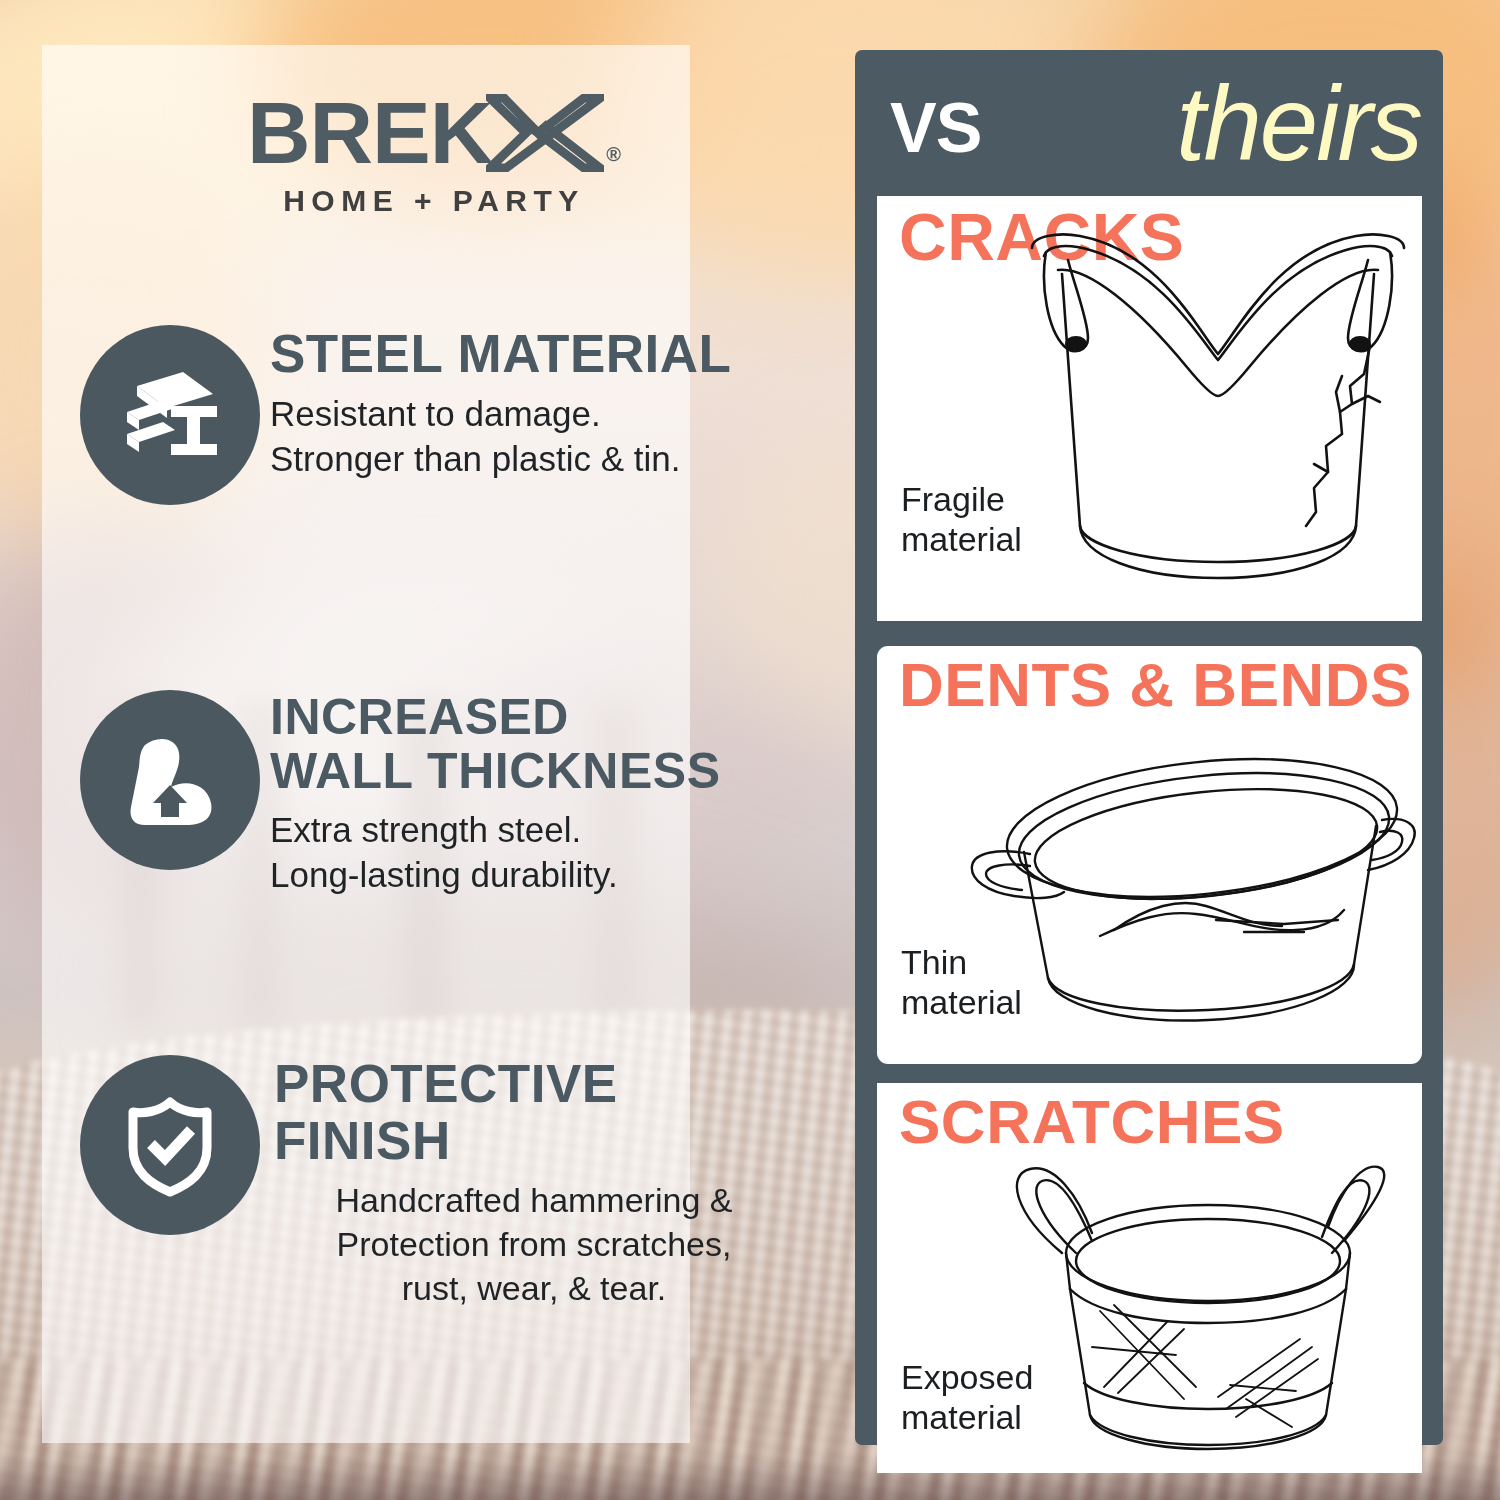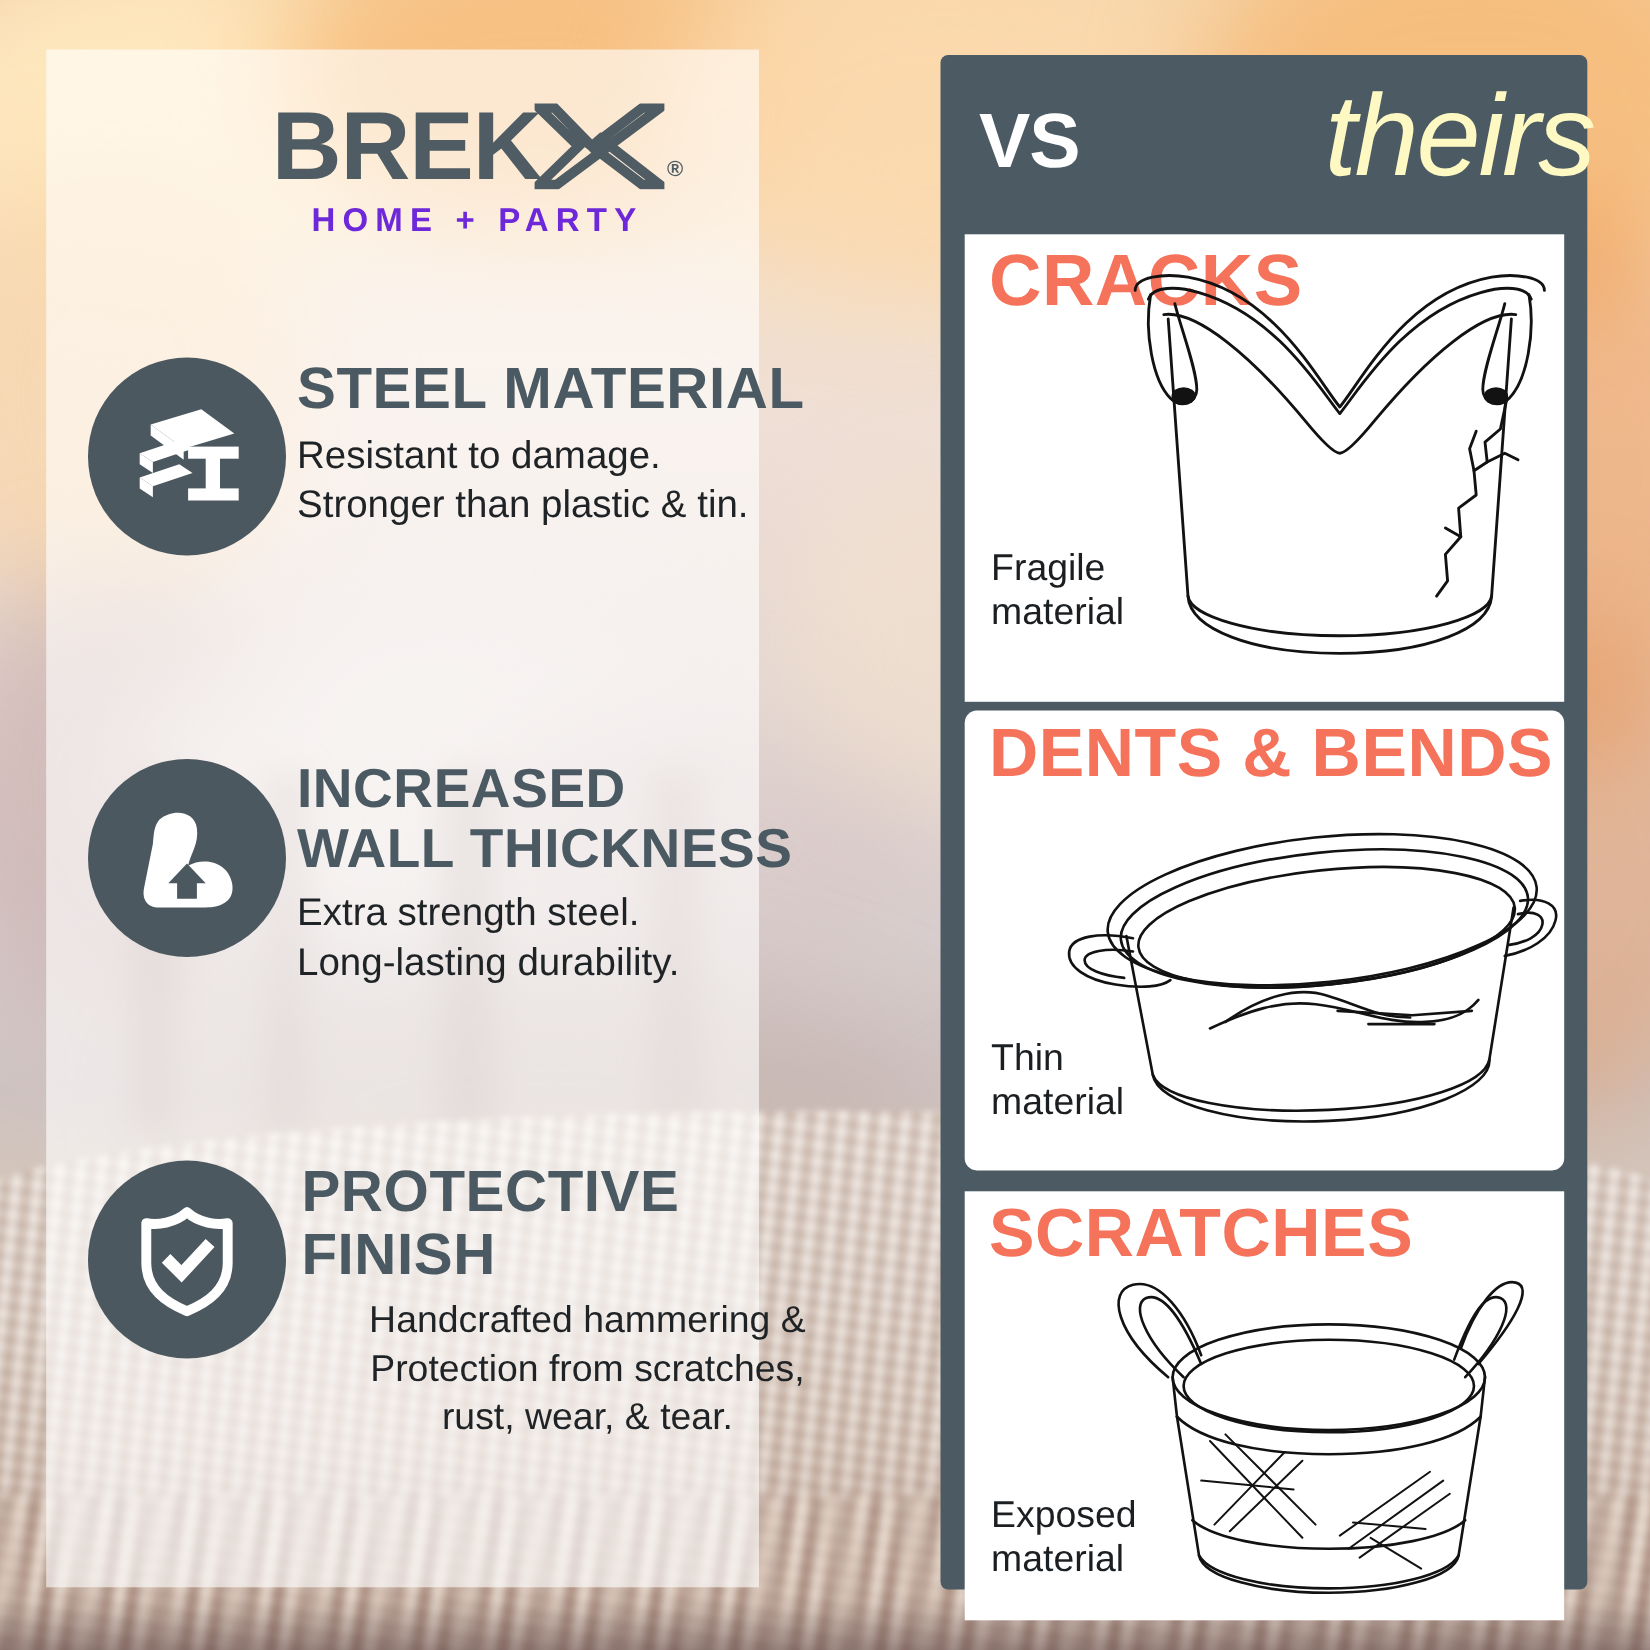--- a/index.html
+++ b/index.html
@@ -59,21 +59,21 @@
   }
   .logo-wrap{position:absolute;left:0;top:48px;width:784px;text-align:center;}
   .logo-row{display:inline-flex;align-items:flex-end;}
   .logo-text{
     font-family:"Liberation Sans",sans-serif;
     font-weight:bold;font-size:88px;letter-spacing:-1px;color:#4f5c63;
     line-height:.9;display:inline-block;}
   .logo-x{position:relative;display:inline-block;width:118px;height:78px;margin-left:-6px;vertical-align:bottom;}
   .logo-x svg{position:absolute;left:0;top:0;}
   .logo-reg{font-size:20px;color:#4f5c63;font-weight:bold;margin-left:2px;align-self:flex-end;padding-bottom:6px;}
-  .logo-sub{margin-top:12px;font-size:30px;font-weight:bold;letter-spacing:6.5px;color:#6d28d9;}
+  .logo-sub{margin-top:12px;font-size:30px;font-weight:bold;letter-spacing:6.5px;color:#404040;}
 
   .feature{position:absolute;left:0;width:784px;}
   .f1{top:280px;}
   .f2{top:645px;}
   .f3{top:1010px;}
 
   .ficon{position:absolute;left:38px;top:0;width:180px;height:180px;border-radius:50%;
     background:#4c585f;display:flex;align-items:center;justify-content:center;}
   .ftext{position:absolute;left:228px;top:0;width:520px;}
   .fhead{
@@ -83,26 +83,26 @@
   .fbody{margin-top:10px;font-size:35px;line-height:1.28;color:#1f2326;font-weight:300;}
   .fbody.center{text-align:center;}
   .f3 .ftext{left:232px;}
   .f3 .fbody{font-size:34px;}
 
   
   #right-panel{
     position:absolute;left:855px;top:50px;width:588px;height:1395px;
     background:#4b5a63;border-radius:7px;
   }
-  .vs-row{position:absolute;left:0;top:0;width:588px;height:150px;padding-left:28px;}
+  .vs-row{position:absolute;left:0;top:0;width:588px;height:150px;}
   .vs{position:absolute;left:35px;top:38px;font-size:70px;font-weight:bold;color:#ffffff;letter-spacing:-1px;}
   .theirs{position:absolute;right:22px;top:14px;font-size:105px;font-weight:normal;font-style:italic;color:#fef9c3;letter-spacing:-2px;margin-left:18px;}
 
   .card{position:absolute;left:22px;width:545px;background:#ffffff;overflow:hidden;}
-  .c1{top:163px;height:425px;}
+  .c1{top:146px;height:425px;}
   .c2{top:596px;height:418px;border-radius:11px;}
   .c3{top:1033px;height:390px;}
 
   .card-title{position:absolute;left:22px;top:8px;color:#f4735a;font-weight:bold;letter-spacing:.5px;line-height:1;}
   .c1 .card-title{font-size:66px;}
   .c2 .card-title{font-size:62px;}
   .c3 .card-title{font-size:62px;}
 
   .card-cap{position:absolute;left:24px;font-size:34px;line-height:1.18;color:#1c1f22;font-weight:300;}
   .c1 .card-cap{bottom:62px;}

